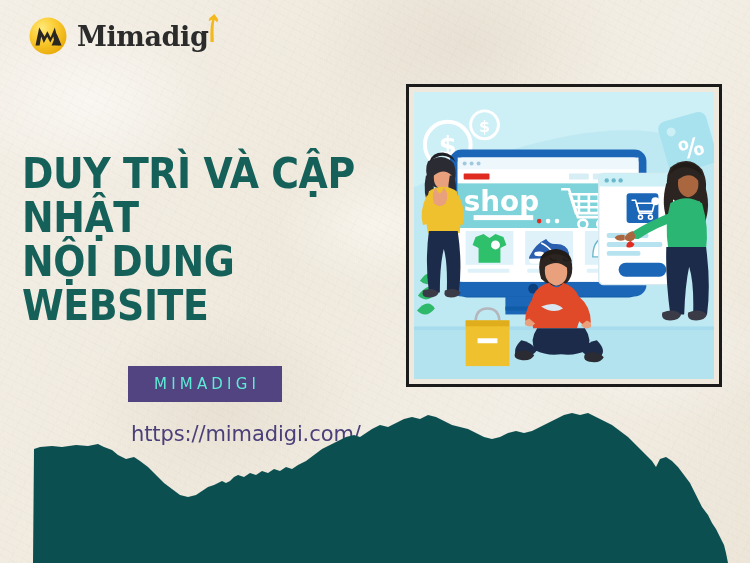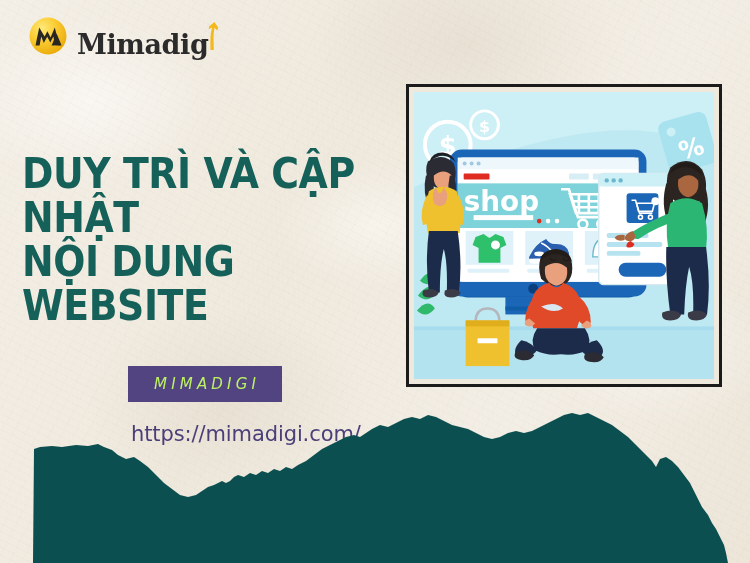--- a/index.html
+++ b/index.html
@@ -25,21 +25,21 @@
   }
   .paper-bg:after{
     content:"";position:absolute;inset:0;
     background-image:
       repeating-linear-gradient(27deg, rgba(170,158,140,.045) 0 1px, transparent 1px 7px),
       repeating-linear-gradient(-63deg, rgba(170,158,140,.035) 0 1px, transparent 1px 11px),
       repeating-linear-gradient(88deg, rgba(255,255,255,.05) 0 1px, transparent 1px 5px);
   }
 
   
-  .logo-wrap{ position:absolute; left:26px; top:14px; display:flex; align-items:flex-end; gap:7px; }
+  .logo-wrap{ position:absolute; left:26px; top:14px; display:flex; align-items:center; gap:7px; }
   .logo-mark{ width:44px; height:44px; position:relative; }
   .logo-text{
     font-family:"DejaVu Serif", serif;
     font-weight:700; font-size:27px; color:#2b2b2b;
     letter-spacing:-.4px; position:relative; line-height:1;
     padding-right:12px;
   }
   .logo-arrow{ position:absolute; right:-1px; top:-10px; width:17px; height:30px; }
 
   
@@ -56,24 +56,24 @@
     text-transform:uppercase;
     white-space:pre-line;
   }
 
   
   .brand-badge{
     position:absolute; left:128px; top:366px;
     width:154px; height:36px;
     background:#514481;
     display:flex; align-items:center; justify-content:center;
-    color:#bef264;
+    color:#5eead4;
     font-family:"DejaVu Sans", sans-serif;
     font-size:15px; font-weight:400;
-    letter-spacing:4.2px; text-indent:4.2px;font-style:italic;
+    letter-spacing:4.2px; text-indent:4.2px;
   }
   .site-url{
     position:absolute; left:131px; top:422px;
     color:#4b3f79;
     font-family:"DejaVu Sans", sans-serif;
     font-size:21px;
     letter-spacing:-.1px;
   }
 
   

